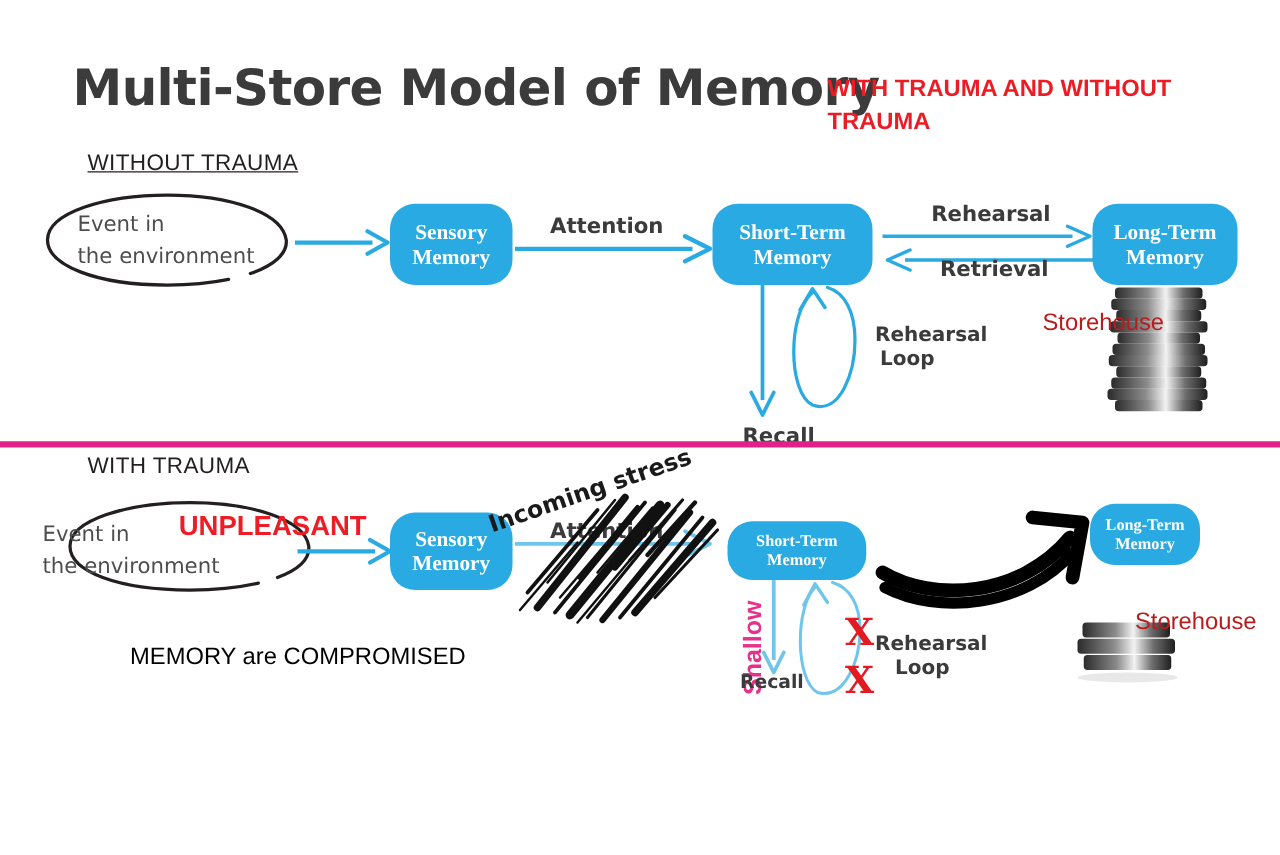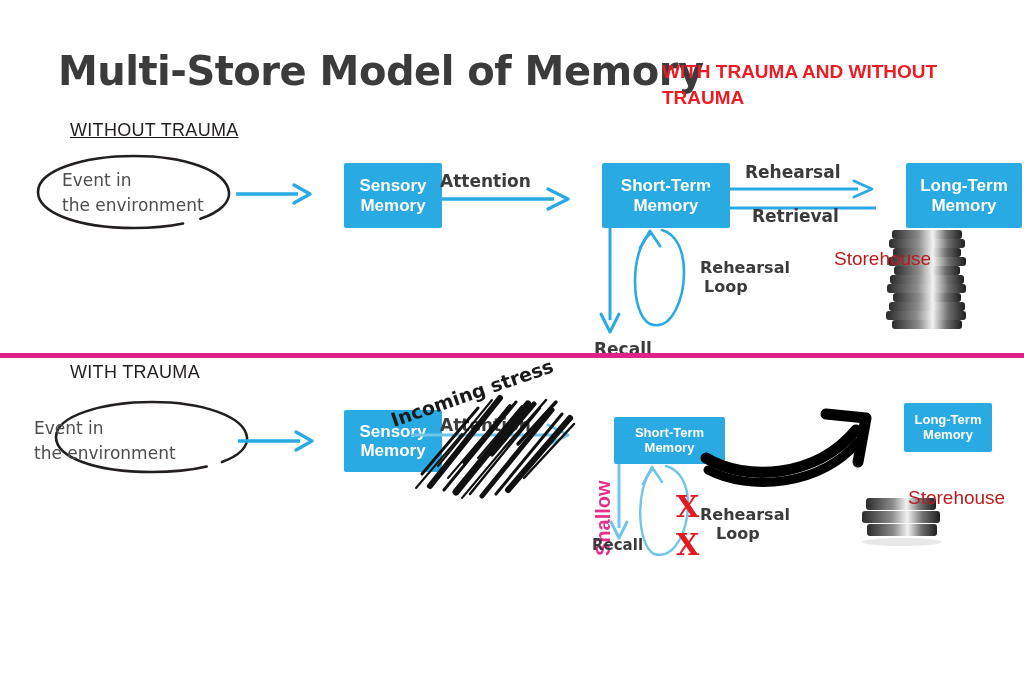--- a/index.html
+++ b/index.html
@@ -21,26 +21,25 @@
     font-size:19px; font-weight:bold; color:#ec1c24;
     line-height:1.35;
   }
   .section-label{
     font-family:"Liberation Sans",sans-serif;
     font-size:18px; color:#231f20; letter-spacing:0.3px; white-space:nowrap;
   }
 
   
   .blue-box{
-    background:#29aae2; border-radius:2px;
+    background:#29aae2; border-radius:20px;
     display:flex; align-items:center; justify-content:center;
-    color:#ffffff; font-family:Liberation Sans, sans-serif;
+    color:#ffffff; font-family:Liberation Serif, serif;
     font-weight:bold; text-align:center; line-height:1.12;
     box-sizing:border-box;
-    margin-left:32px;
   }
   .blue-box.big{font-size:17px;}
   .blue-box.small{font-size:13px;}
 
   
   .flow-label{
     font-family:"DejaVu Sans","Liberation Sans",sans-serif;
     font-weight:bold; color:#3b3b3b; font-size:17px; white-space:nowrap;
   }
   .flow-label.sm{font-size:15px;}
@@ -205,20 +204,21 @@
   <div class="abs section-label" style="left:70px; top:362px;">WITH TRAUMA</div>
 
   <svg class="abs" style="left:52px; top:398px;" width="200" height="78">
     <path d="M100,4 C150,4 192,18 195,39 C197,59 158,74 100,74 C42,74 4,59 4,39 C4,18 50,4 100,4" fill="none" stroke="#231f20" stroke-width="2.6" stroke-linecap="round" stroke-dasharray="300 16" stroke-dashoffset="155"></path>
   </svg>
   <div class="abs event-text" style="left:34px; top:416px;">
     <div>Event in</div>
     <div>the environment</div>
   </div>
 
+  <div class="abs red-word" style="left:143px; top:408px;">UNPLEASANT</div>
 
   <svg class="abs" style="left:238px; top:430px;" width="78" height="24">
     <line x1="0" y1="11" x2="62" y2="11" stroke="#29aae2" stroke-width="3.4"></line>
     <path d="M58,2 L74,11 L58,20" fill="none" stroke="#29aae2" stroke-width="3.4" stroke-linecap="round" stroke-linejoin="round"></path>
   </svg>
 
   <div class="abs blue-box big" style="left:312px; top:410px; width:98px; height:62px;">
     <div>
       <div>Sensory</div>
       <div>Memory</div>
@@ -301,15 +301,16 @@
     <g>
       <rect x="8" y="2" width="70" height="12" rx="3" fill="url(#coinG)"></rect>
       <rect x="4" y="15" width="78" height="12" rx="3" fill="url(#coinG)"></rect>
       <rect x="9" y="28" width="70" height="12" rx="3" fill="url(#coinG)"></rect>
       <ellipse cx="44" cy="46" rx="40" ry="4" fill="#d9d9d9" opacity="0.6"></ellipse>
     </g>
   </svg>
   <div class="abs storehouse-label" style="left:908px; top:487px;">Storehouse</div>
 
   <div class="abs body-note" style="left:104px; top:512px;">
+    <div>MEMORY are COMPROMISED</div>
   </div>
 
 </div>
 
 </body></html>

